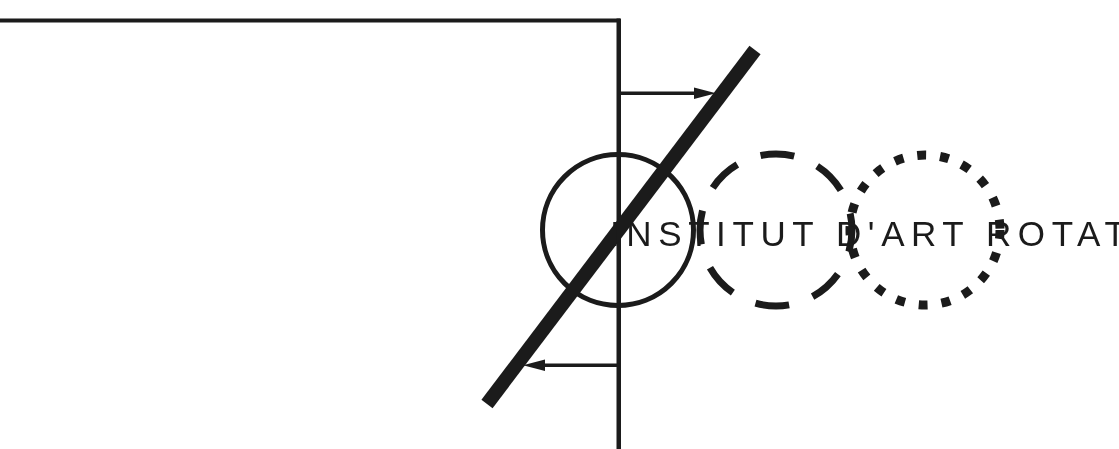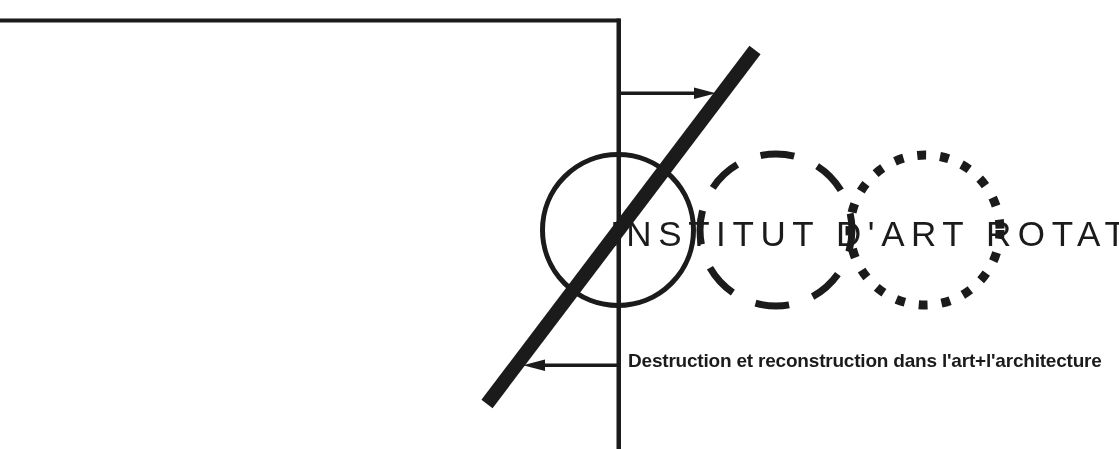--- a/index.html
+++ b/index.html
@@ -79,15 +79,14 @@
 
     <g>
       <rect x="537" y="363.5" width="83" height="3.5" fill="#1b1b1b"></rect>
       <polygon points="545,359.5 523,365.2 545,371" fill="#1b1b1b"></polygon>
     </g>
 
   </svg>
 
   <h1 class="title-text">INSTITUT D'ART ROTATIF</h1>
 
-  <p class="subtitle-text">Destruction et reconstruction dans l'art+l'architecture</p>
 
 </div>
 
 </body></html>

